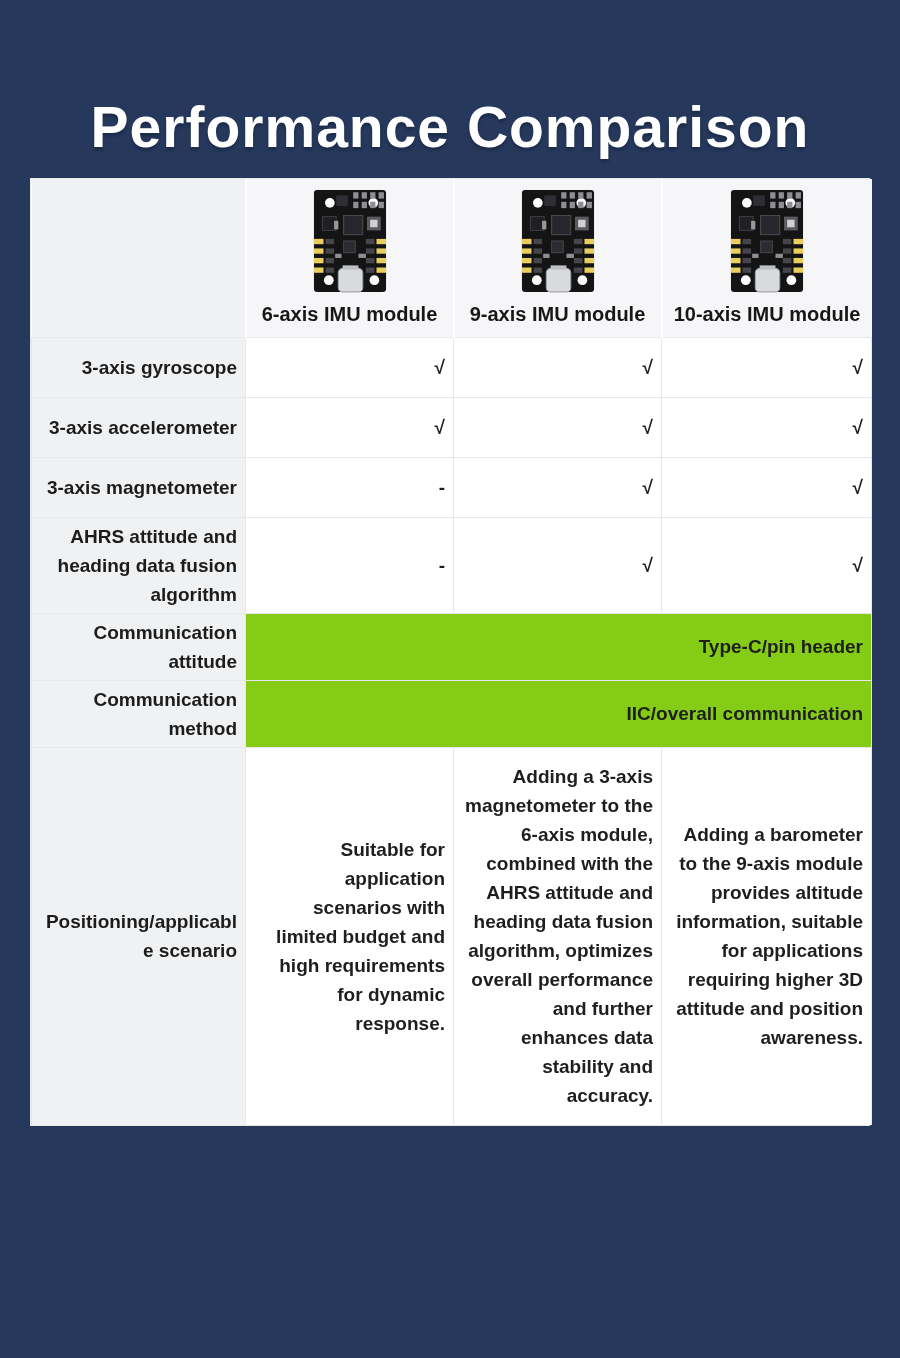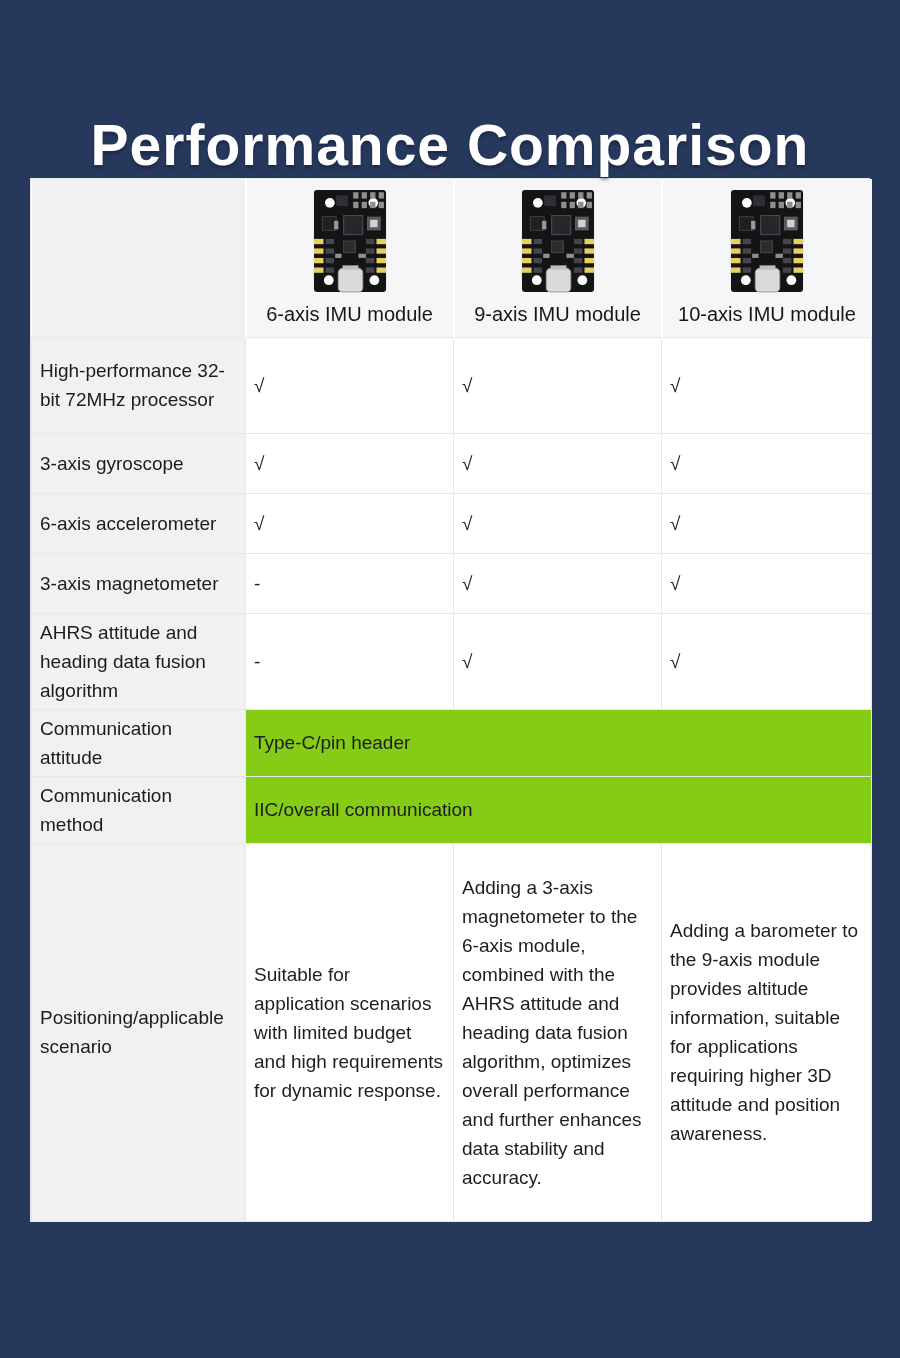--- a/index.html
+++ b/index.html
@@ -8,20 +8,21 @@
     width: 900px; height: 1358px;
     font-family: "Liberation Sans", sans-serif;
     overflow: hidden;
   }
   .page { width: 900px; height: 1358px; position: relative; }
 
   
   .hero {
     height: 178px;
     display: flex; align-items: flex-end; justify-content: center;
+    padding-bottom: 18px;
   }
   .hero h1 {
     color: #ffffff;
     font-size: 57px;
     font-weight: bold;
     letter-spacing: 1px;
     text-shadow: 0 3px 3px rgba(10,18,35,0.35);
     white-space: nowrap;
   }
 
@@ -38,26 +39,26 @@
     table-layout: fixed;
     color: #1e1e1e;
   }
   table.cmp col.c-label { width: 214px; }
   table.cmp col.c-a { width: 208px; }
   table.cmp col.c-b { width: 208px; }
   table.cmp col.c-c { width: 210px; }
 
   table.cmp td, table.cmp th {
     border: 1px solid #e7e8ea;
-    text-align: left;
+    text-align: right;
     vertical-align: middle;
     padding: 4px 8px;
     font-size: 19px;
     line-height: 29px;
-    font-weight: normal;
+    font-weight: bold;
   }
 
   
   tr.head-row th {
     background: #f6f6f8;
     border-left: 2px solid #ffffff;
     border-right: 2px solid #ffffff;
     border-top: none;
     height: 158px;
     padding: 8px 4px 10px 4px;
@@ -271,34 +272,28 @@
               <rect x="52" y="62" width="7" height="4" fill="#8e8e93"></rect>
               <rect x="30" y="62" width="6" height="4" fill="#8e8e93"></rect>
               <rect x="33" y="76" width="23" height="22" rx="4" fill="#d8dadc" stroke="#a2a6aa" stroke-width="1"></rect>
               <rect x="37" y="73" width="15" height="4" fill="#bcbfc3"></rect>
             </svg>
             <span class="module-label">10-axis IMU module</span>
           </div>
         </th>
       </tr>
 
-      <tr class="r-tall">
-        <td class="row-label">High-performance 32-bit 72MHz processor</td>
+      <tr class="r-std">
+        <td class="row-label">3-axis gyroscope</td>
         <td class="val">√</td>
         <td class="val">√</td>
         <td class="val last-col">√</td>
       </tr>
       <tr class="r-std">
-        <td class="row-label">3-axis gyroscope</td>
-        <td class="val">√</td>
-        <td class="val">√</td>
-        <td class="val last-col">√</td>
-      </tr>
-      <tr class="r-std">
-        <td class="row-label">6-axis accelerometer</td>
+        <td class="row-label">3-axis accelerometer</td>
         <td class="val">√</td>
         <td class="val">√</td>
         <td class="val last-col">√</td>
       </tr>
       <tr class="r-std">
         <td class="row-label">3-axis magnetometer</td>
         <td class="val">-</td>
         <td class="val">√</td>
         <td class="val last-col">√</td>
       </tr>

